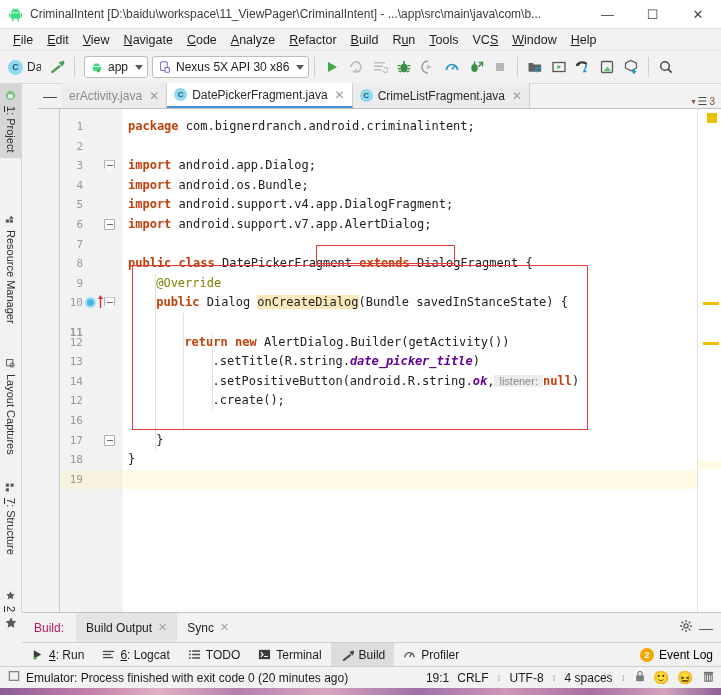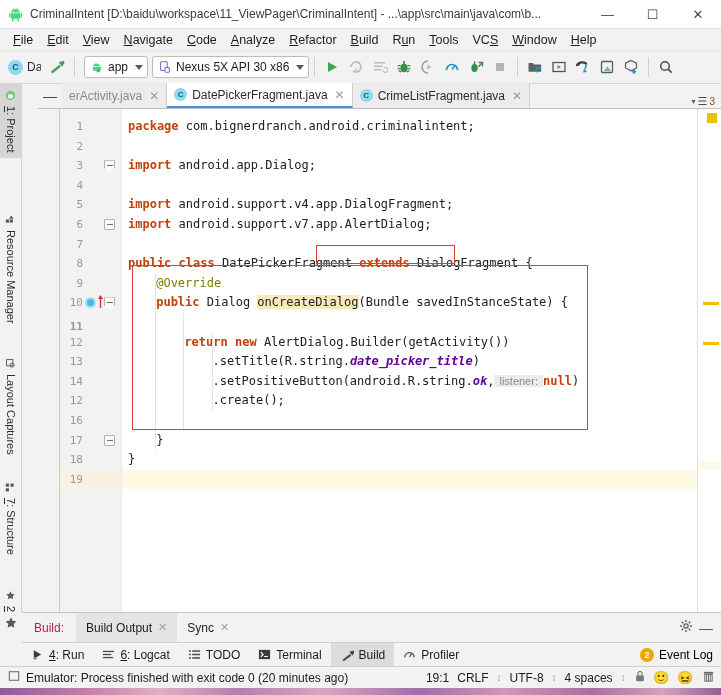--- a/index.html
+++ b/index.html
@@ -502,37 +502,38 @@
         <div class="lnum" style="top: 167.8px;">9</div>
         <div class="lnum" style="top: 187.4px;">10</div>
         <div class="fold" style="top: 188.4px;">
           <div class="fold-shield"></div>
         </div>
         <div class="override-marker" style="top: 188.4px;"></div>
         <div class="red-arrow" style="top: 186.4px;"><svg width="7" height="14" viewBox="0 0 7 14">
             <line x1="3.5" y1="13" x2="3.5" y2="3" stroke="#d03030" stroke-width="1.3"></line>
             <path d="M3.5 0 L6 4 H1 Z" fill="#d03030"></path>
           </svg></div>
-        <div class="lnum" style="top: 211px; font-weight: bold;">11</div>
+        <div class="lnum" style="top: 217px; font-weight: bold;">11</div>
         <div class="lnum" style="top: 226.6px;">12</div>
         <div class="lnum" style="top: 246.2px;">13</div>
         <div class="lnum" style="top: 265.8px;">14</div>
         <div class="lnum" style="top: 285.4px;">12</div>
         <div class="lnum" style="top: 305px;">16</div>
         <div class="lnum" style="top: 324.6px;">17</div>
         <div class="fold" style="top: 325.6px;">
           <div class="fold-box"></div>
         </div>
         <div class="lnum" style="top: 344.2px;">18</div>
         <div class="cur-line-hl" style="top: 360.8px; background: rgb(247, 242, 223);"></div>
         <div class="lnum" style="top: 363.8px;">19</div>
       </div>
     <div class="codearea" id="codearea">
         <div class="cline" style="top: 8px; left: 6px;"><span class="kw">package</span><span> com.bignerdranch.android.criminalintent;</span></div>
         <div class="cline" style="top: 47.2px; left: 6px;"><span class="kw">import</span><span> android.app.Dialog;</span></div>
+        <div class="cline" style="top: 66.8px; left: 6px;"><span class="kw">import</span><span> android.os.Bundle;</span></div>
         <div class="cline" style="top: 86.4px; left: 6px;"><span class="kw">import</span><span> android.support.v4.app.DialogFragment;</span></div>
         <div class="cline" style="top: 106px; left: 6px;"><span class="kw">import</span><span> android.support.v7.app.AlertDialog;</span></div>
         <div class="cline" style="top: 145.2px; left: 6px;"><span class="kw">public</span><span> </span><span class="kw">class</span><span> DatePickerFragment </span><span class="kw">extends</span><span> DialogFragment {</span></div>
         <div class="cline" style="top: 164.8px; left: 34.2px;"><span class="ann">@Override</span></div>
         <div class="cline" style="top: 184.4px; left: 34.2px;"><span class="kw">public</span><span> Dialog </span><span class="hl-ident">onCreateDialog</span><span>(Bundle savedInStanceState) {</span></div>
         <div class="cline" style="top: 223.6px; left: 62.4px;"><span class="kw">return</span><span> </span><span class="kw">new</span><span> AlertDialog.Builder(getActivity())</span></div>
         <div class="cline" style="top: 243.2px; left: 90.6px;"><span>.setTitle(R.string.</span><span class="fld">date_picker_title</span><span>)</span></div>
         <div class="cline" style="top: 262.8px; left: 90.6px;"><span>.setPositiveButton(android.R.string.</span><span class="fld">ok</span><span>,</span><span class="param-hint"> listener: </span><span class="kw">null</span><span>)</span></div>
         <div class="cline" style="top: 282.4px; left: 90.6px;"><span>.create();</span></div>
         <div class="cline" style="top: 321.6px; left: 34.2px;"><span>}</span></div>

